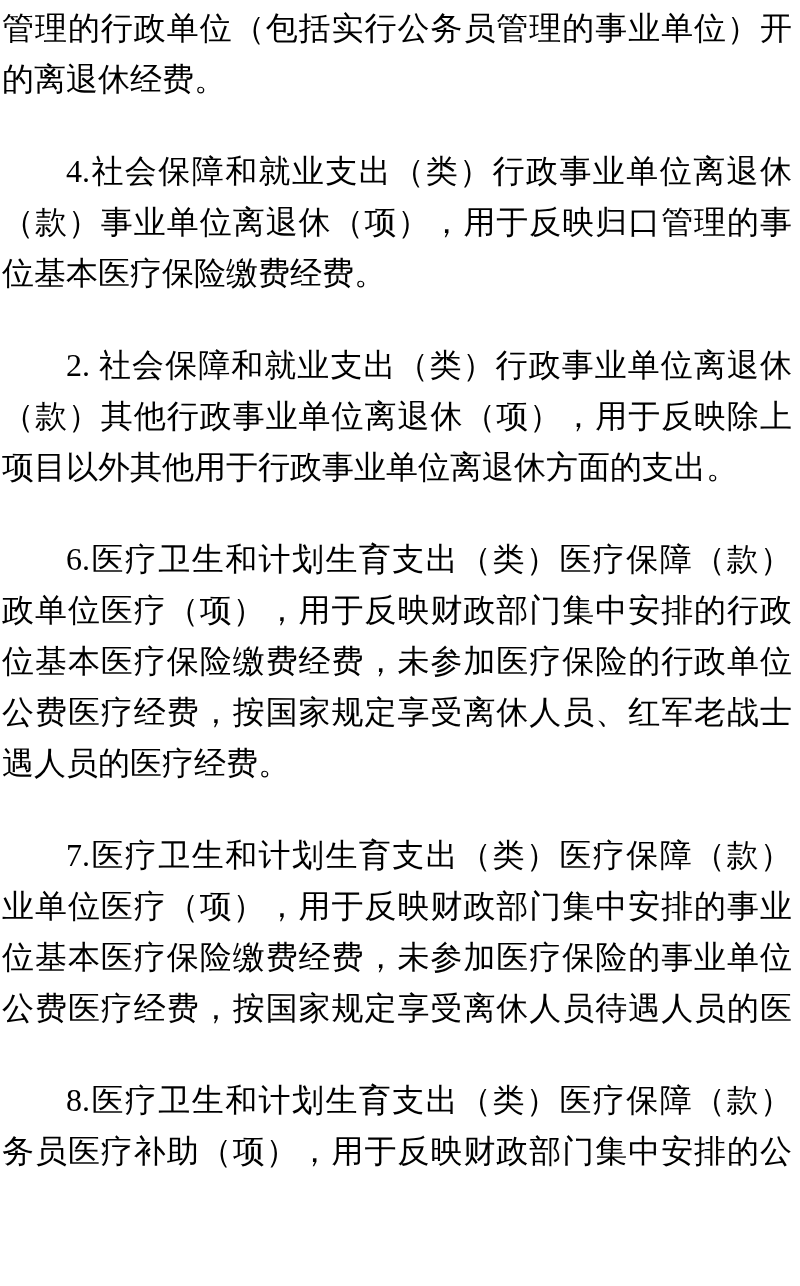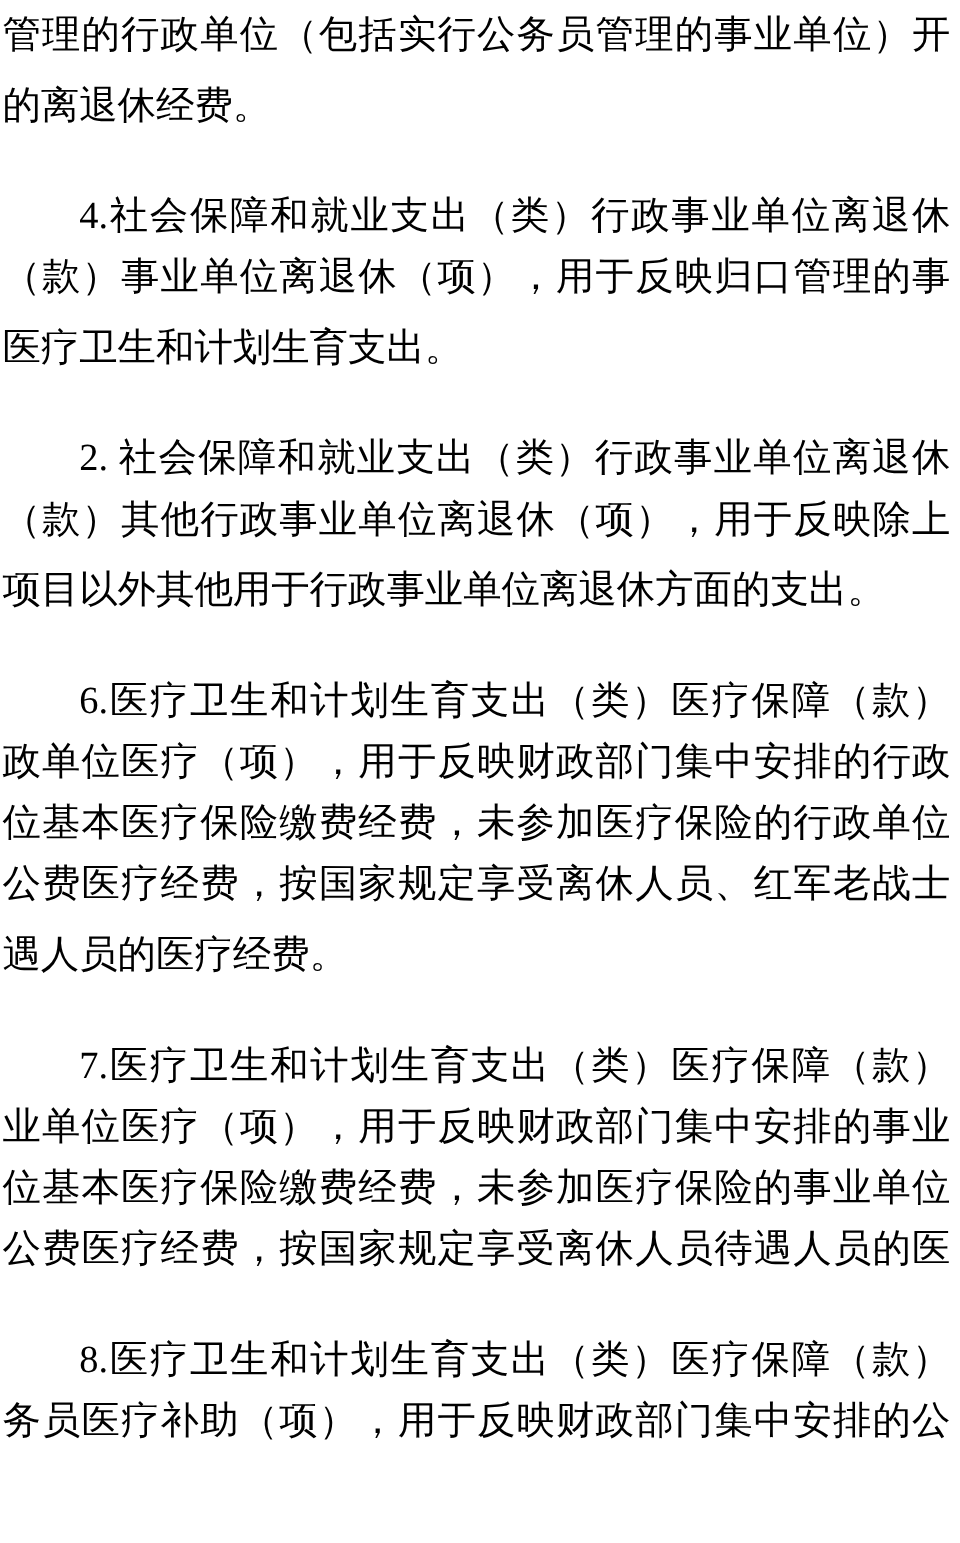--- a/index.html
+++ b/index.html
@@ -29,38 +29,37 @@
     font-size: 32px;
     line-height: 51px;
     height: 51px;
     text-align: justify;
     text-align-last: justify;
     overflow: hidden;
   }
   .line.last {
     text-align: right;
     text-align-last: left;
-    margin-top: 8px;
   }
   .line.indent {
     text-indent: 64px;
   }
 </style>
 </head>
 <body>
 
 <div class="page" id="doc">
     <div class="paragraph">
       <div class="line">管理的行政单位（包括实行公务员管理的事业单位）开支</div>
       <div class="line last">的离退休经费。</div>
     </div>
     <div class="paragraph">
       <div class="line indent">4.社会保障和就业支出（类）行政事业单位离退休</div>
       <div class="line">（款）事业单位离退休（项），用于反映归口管理的事业</div>
-      <div class="line last">医疗卫生和计划生育支出。</div>
+      <div class="line last">位基本医疗保险缴费经费。</div>
     </div>
     <div class="paragraph">
       <div class="line indent">2. 社会保障和就业支出（类）行政事业单位离退休</div>
       <div class="line">（款）其他行政事业单位离退休（项），用于反映除上述</div>
       <div class="line last">项目以外其他用于行政事业单位离退休方面的支出。</div>
     </div>
     <div class="paragraph">
       <div class="line indent">6.医疗卫生和计划生育支出（类）医疗保障（款）行</div>
       <div class="line">政单位医疗（项），用于反映财政部门集中安排的行政单</div>
       <div class="line">位基本医疗保险缴费经费，未参加医疗保险的行政单位的</div>

